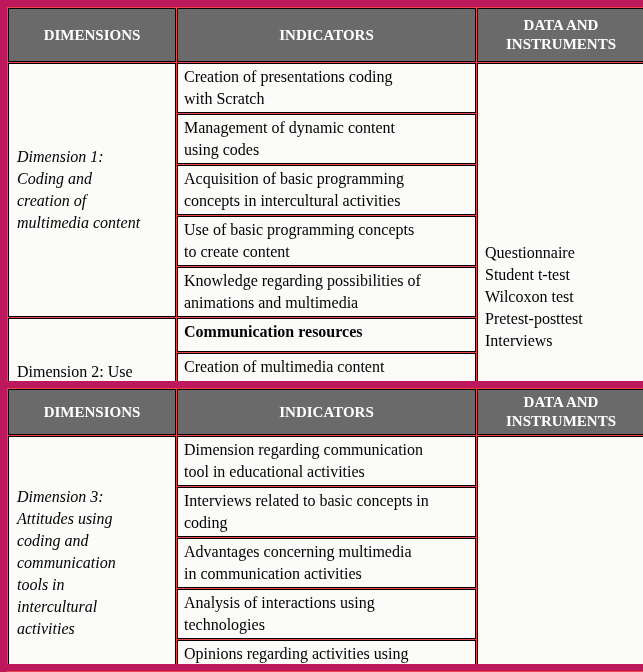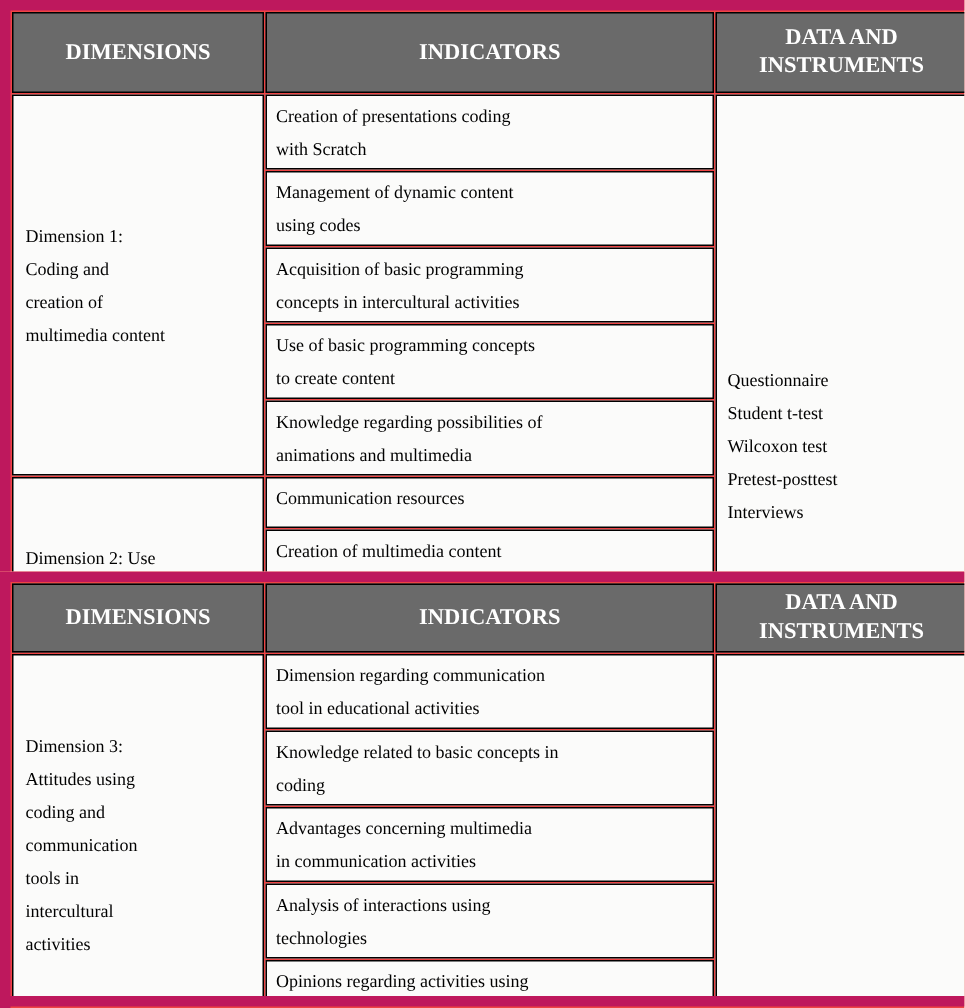--- a/index.html
+++ b/index.html
@@ -47,35 +47,36 @@
     vertical-align: middle;
     line-height: 19px;
     padding: 2px 4px;
   }
   .hA th { height: 54px; }
   .hB th { height: 46px; }
 
   td {
     background: #fbfbfa;
     color: #000000;
-    font-size: 12px;
+    font-size: 16px;
     line-height: 22px;
     padding: 2px 6px;
     vertical-align: top;
     text-align: left;
   }
 
   td.ind  { height: 46px; }
-  td.h34  { height: 34px; }
+  td.h34  { height: 34px; font-weight: bold; }
   td.h32  { height: 32px; }
   td.h144 { height: 144px; }
 
   td.dim {
     vertical-align: middle;
     padding-left: 8px;
+    font-style: italic;
   }
   td.dim2 {
     vertical-align: top;
     padding-top: 42px;
     padding-left: 8px;
   }
   td.data {
     vertical-align: middle;
     padding-left: 7px;
   }
@@ -164,21 +165,21 @@
 coding and
 communication
 tools in
 intercultural
 activities</td>
         <td class="ind">Dimension regarding communication
 tool in educational activities</td>
         <td class="data" rowspan="5"></td>
       </tr>
       <tr>
-        <td class="ind">Knowledge related to basic concepts in
+        <td class="ind">Interviews related to basic concepts in
 coding</td>
       </tr>
       <tr>
         <td class="ind">Advantages concerning multimedia
 in communication activities</td>
       </tr>
       <tr>
         <td class="ind">Analysis of interactions using
 technologies</td>
       </tr>

